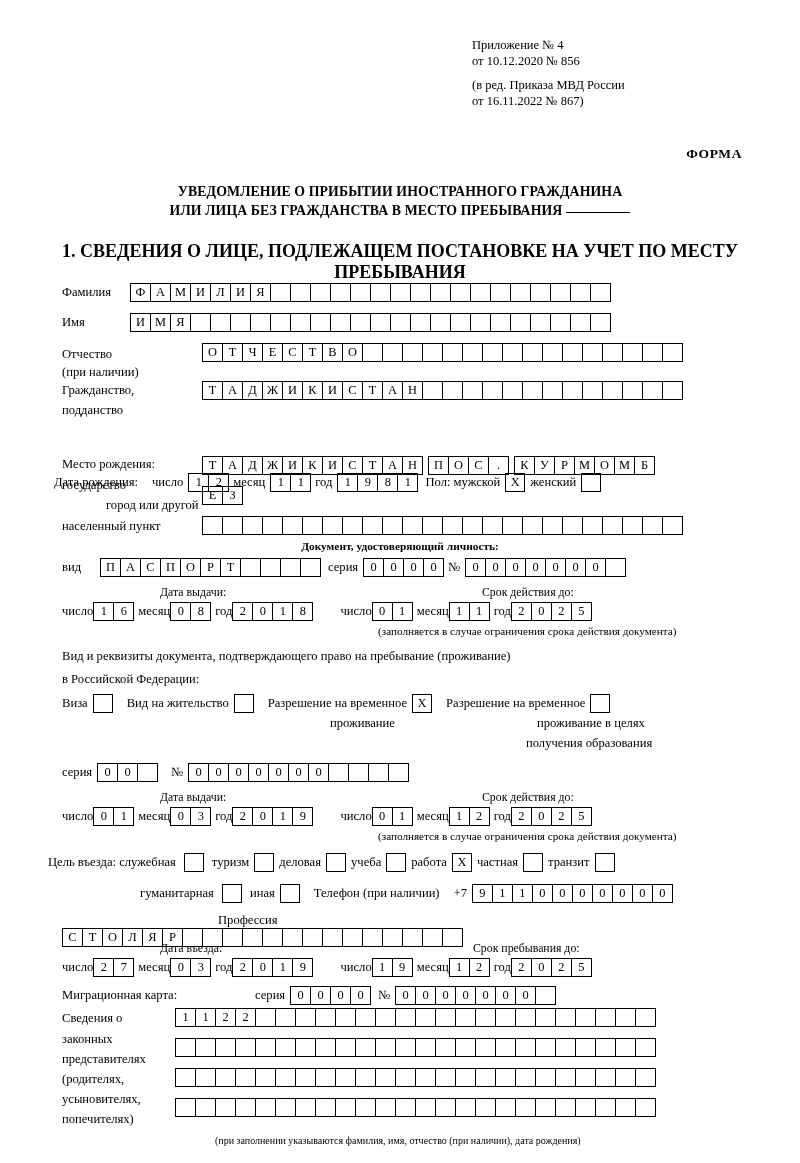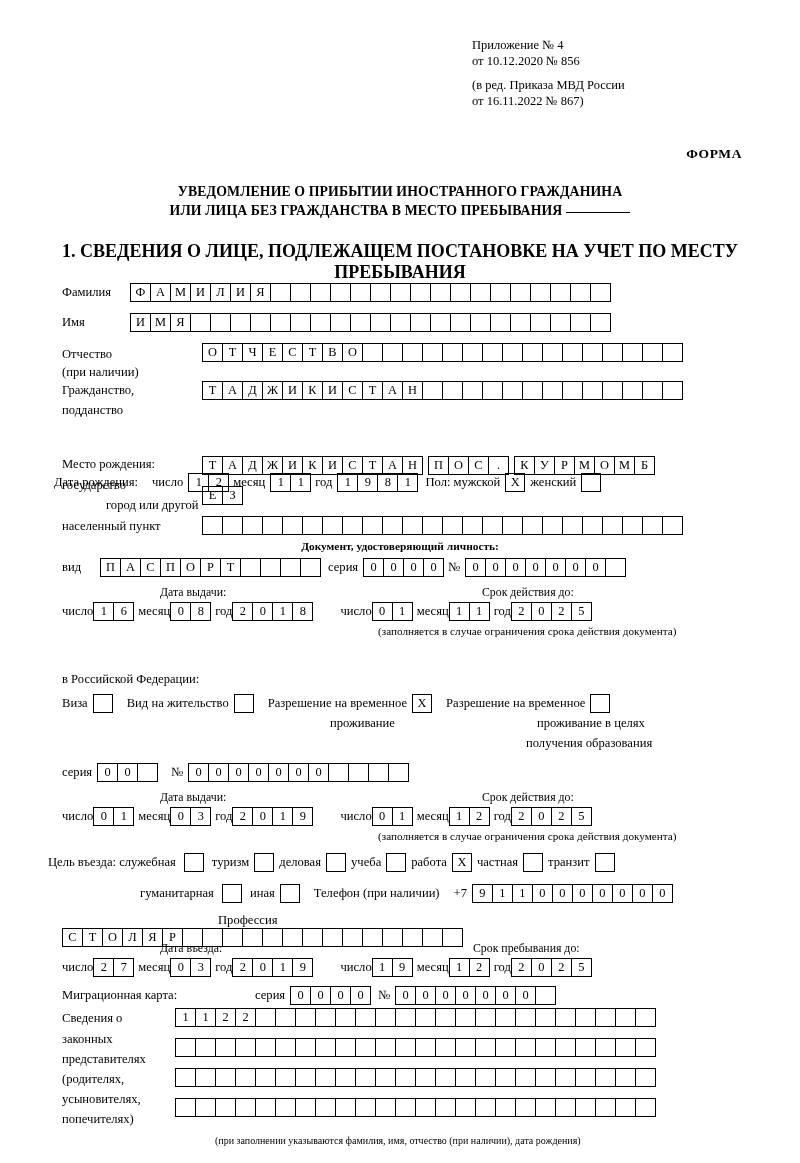--- a/index.html
+++ b/index.html
@@ -465,20 +465,23 @@
         <span class="cell">0</span>
         <span class="cell">2</span>
         <span class="cell">5</span>
       </span>
   </div>
 
   <div class="row" style="top:625px; left:378px; font-size:11.2px;">
     <span>(заполняется в случае ограничения срока действия документа)</span>
   </div>
 
+  <div class="row" style="top:649px; left:62px;">
+    <span>Вид и реквизиты документа, подтверждающего право на пребывание (проживание)</span>
+  </div>
   <div class="row" style="top:672px; left:62px;">
     <span>в Российской Федерации:</span>
   </div>
 
   <div class="row" style="top:694px; left:62px;">
     <span class="lbl">Виза</span>
     <span class="gap-s"></span>
     <span class="checkbox"></span>
     <span class="gap-l"></span>
     <span class="lbl">Вид на жительство</span>

